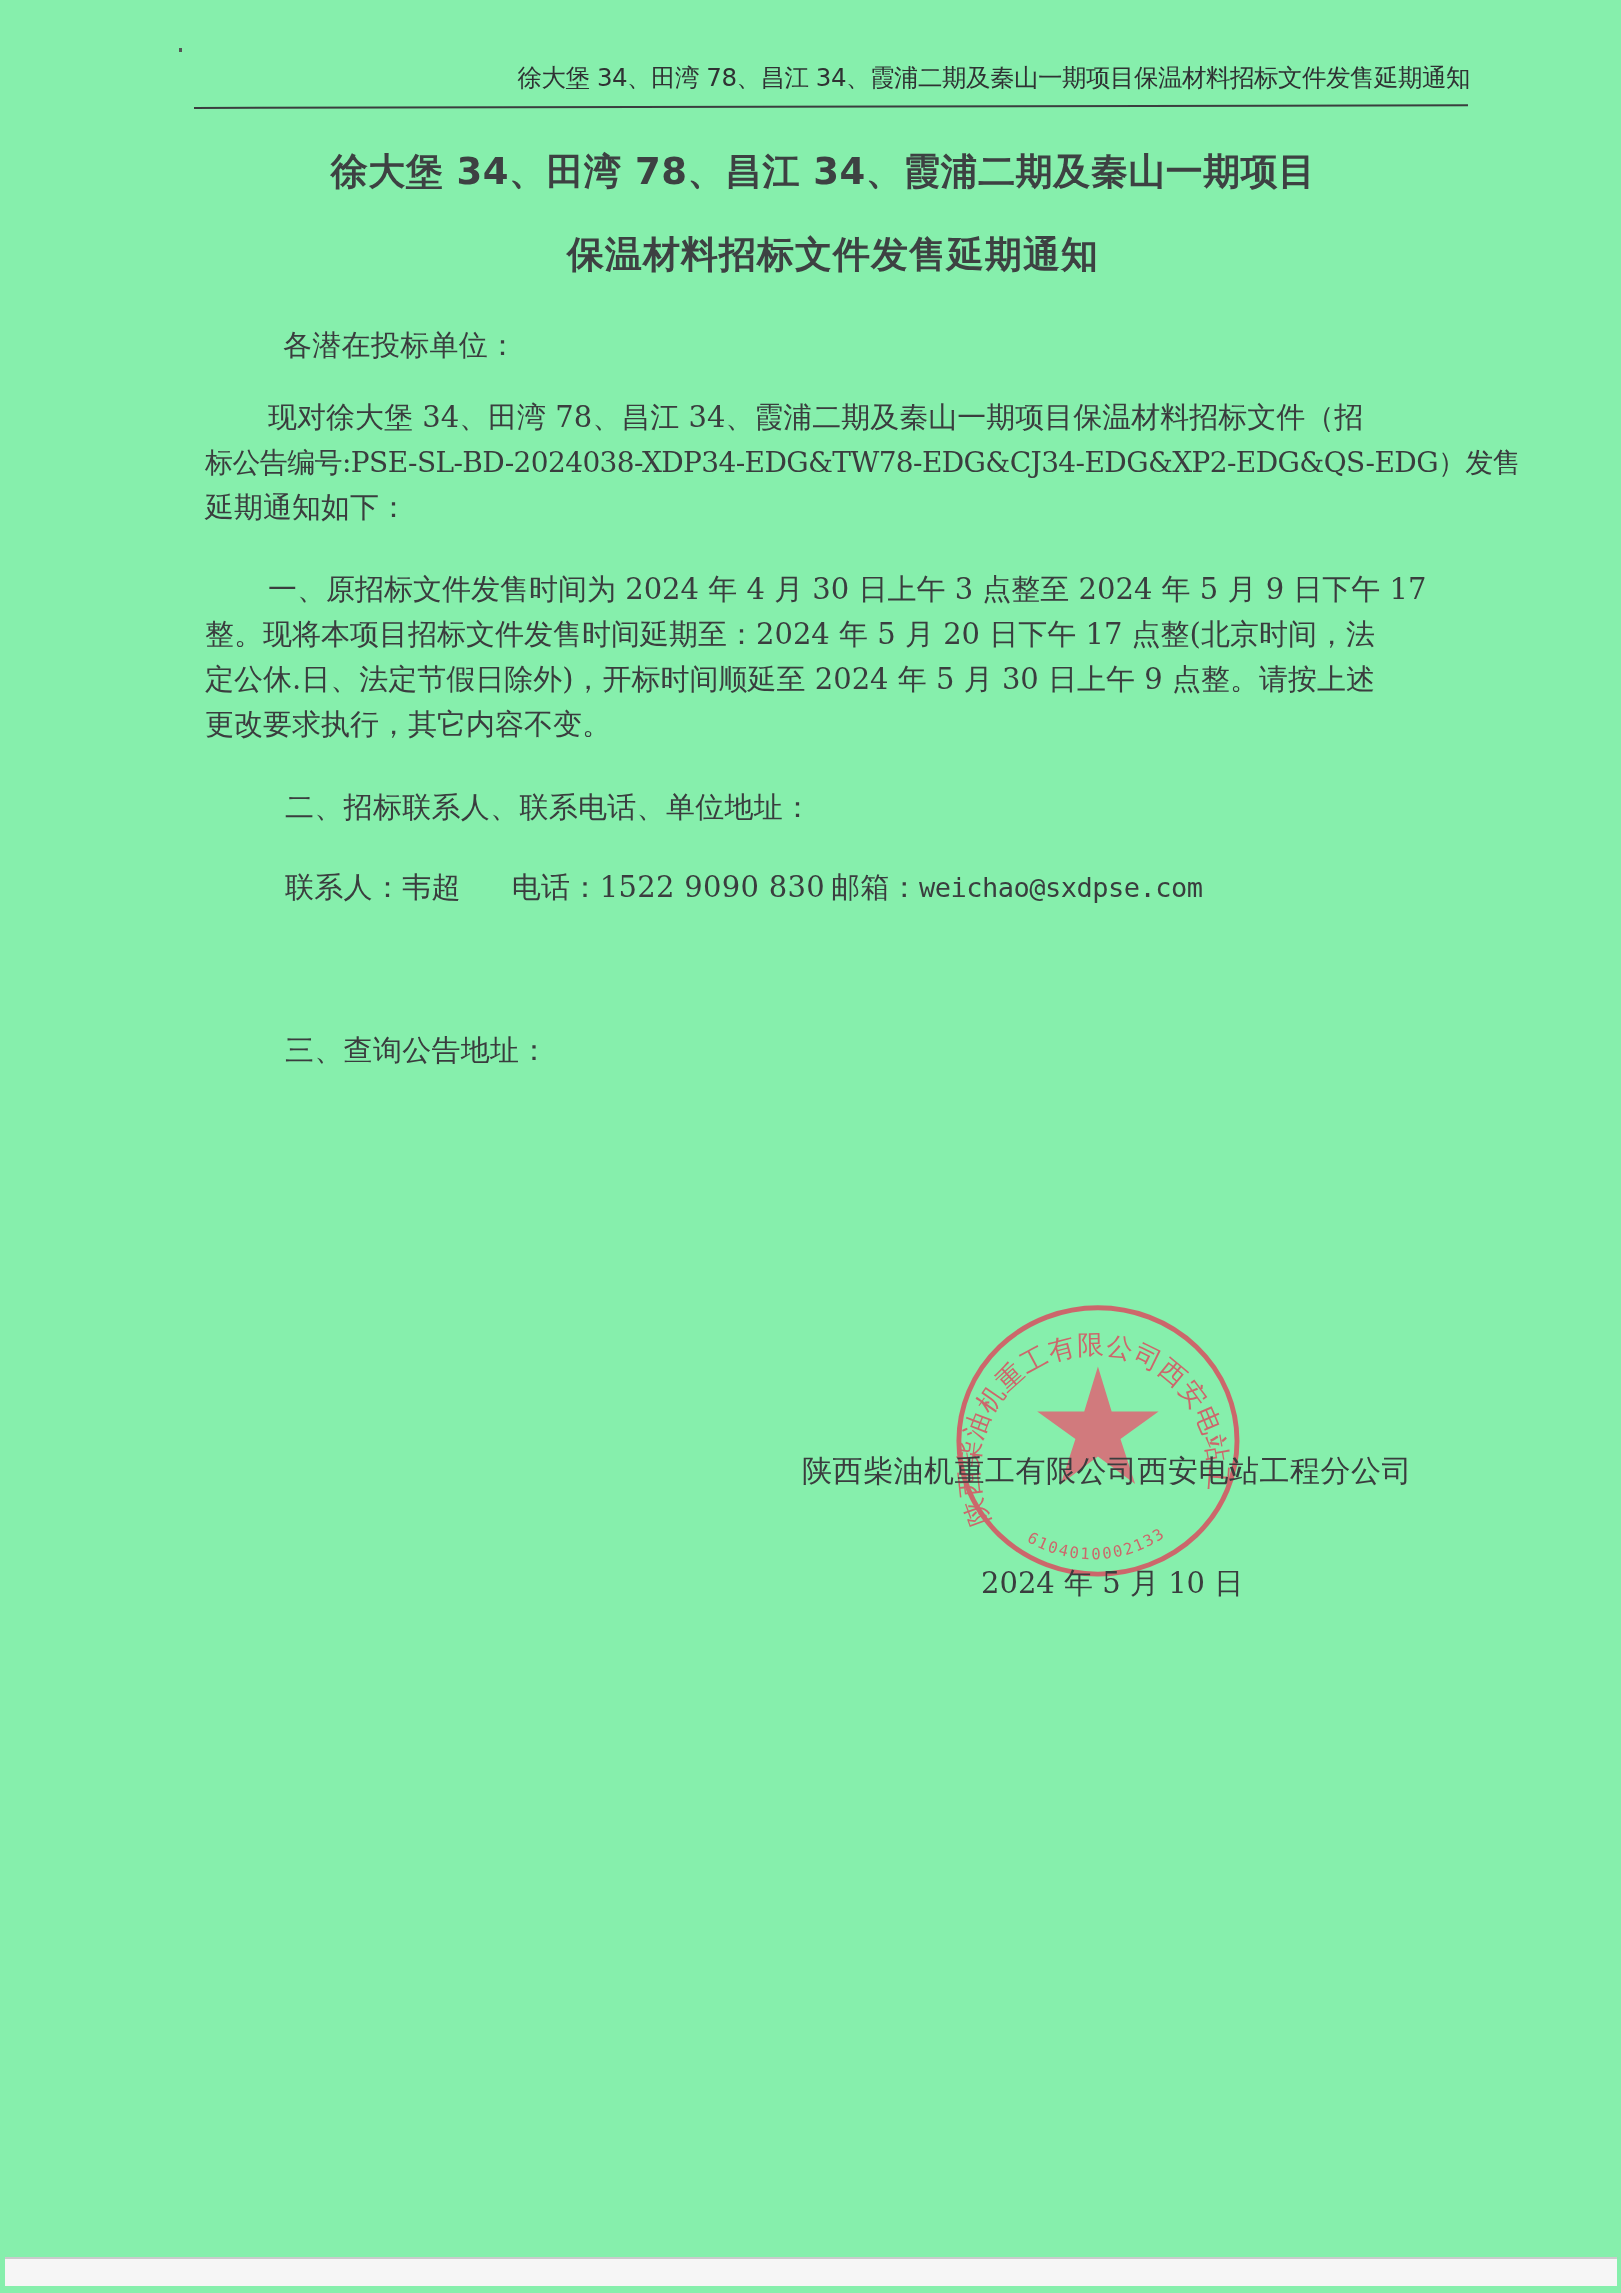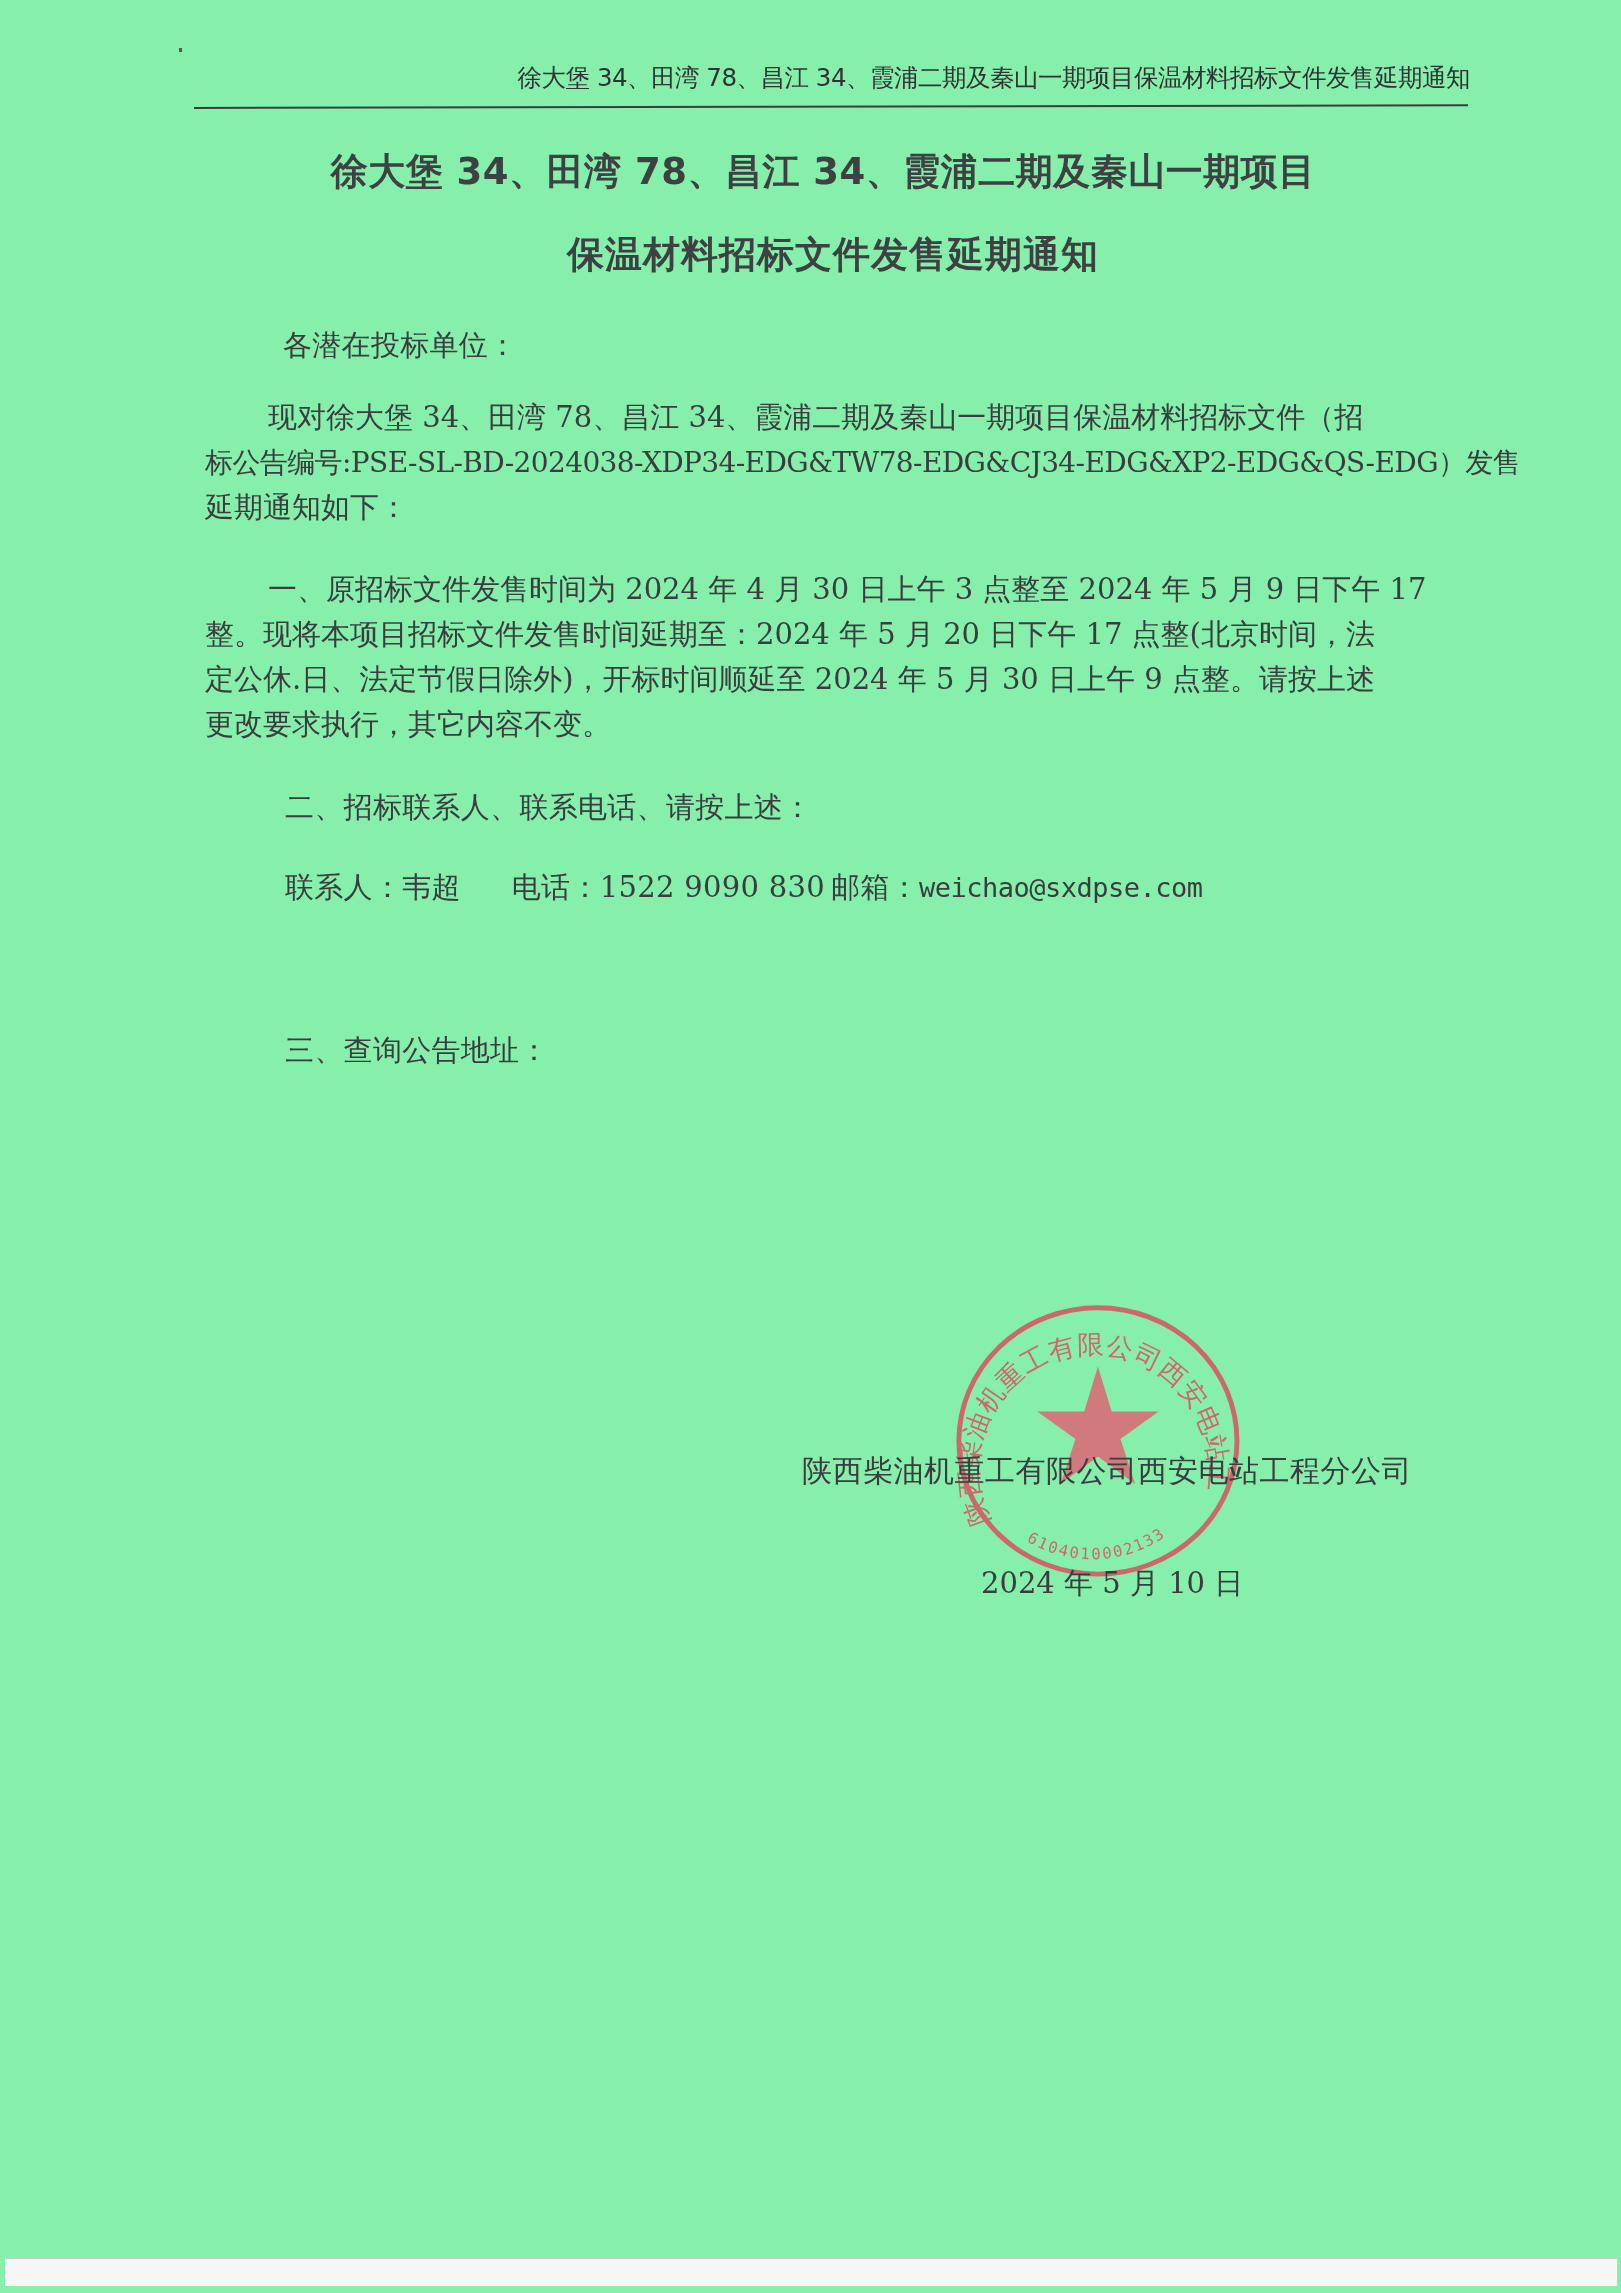--- a/index.html
+++ b/index.html
@@ -156,21 +156,21 @@
     <span class="line">延期通知如下：</span>
   </div>
 
   <div class="para p2">
     <span class="line indent">一、原招标文件发售时间为 2024 年 4 月 30 日上午 3 点整至 2024 年 5 月 9 日下午 17</span>
     <span class="line">整。现将本项目招标文件发售时间延期至：2024 年 5 月 20 日下午 17 点整(北京时间，法</span>
     <span class="line">定公休.日、法定节假日除外)，开标时间顺延至 2024 年 5 月 30 日上午 9 点整。请按上述</span>
     <span class="line">更改要求执行，其它内容不变。</span>
   </div>
 
-  <div class="body-text sec2-title">二、招标联系人、联系电话、请按上述：</div>
+  <div class="body-text sec2-title">二、招标联系人、联系电话、单位地址：</div>
 
   <div class="body-text contact1">
     <span>联系人：</span><span>韦超</span><span class="gap"></span><span>电话：</span><span>1522 9090 830</span> <span>邮箱：</span><span class="mono">weichao@sxdpse.com</span>
   </div>
 
 
   <div class="body-text sec3-title">三、查询公告地址：</div>
 
 
   <svg class="stamp" viewBox="0 0 310 290" xmlns="http://www.w3.org/2000/svg">

